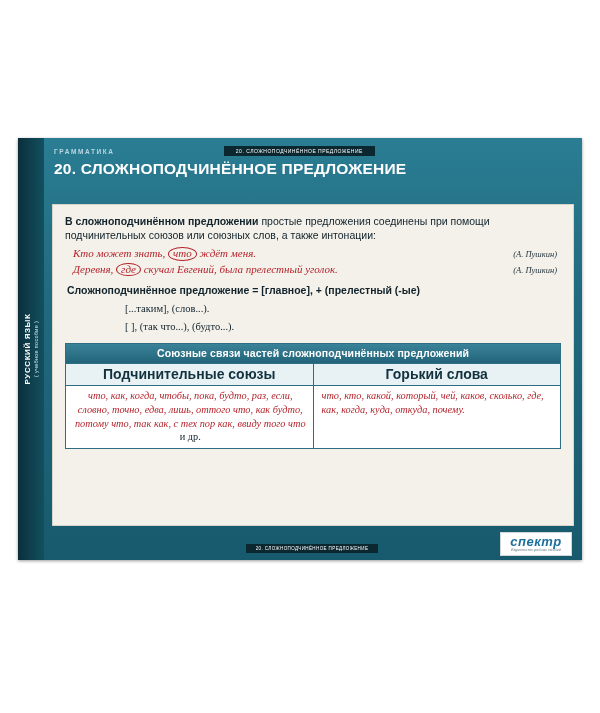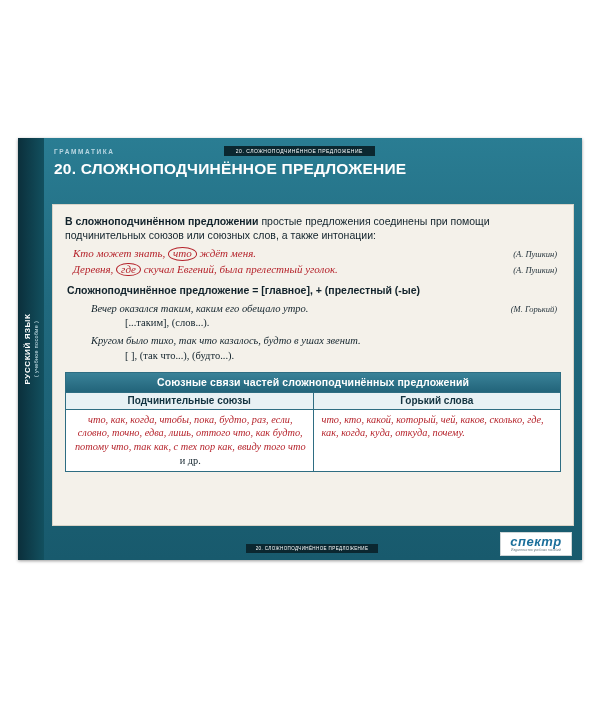--- a/index.html
+++ b/index.html
@@ -187,21 +187,21 @@
   }
   .tbl-head {
     display: flex;
     background: #e8f1f4;
     border-top: 1px solid #2e6d82;
     border-bottom: 1px solid #2e6d82;
   }
   .tbl-head div {
     flex: 1 1 50%;
     text-align: center;
-    font-size: 10px;
+    font-size: 14px;
     font-weight: bold;
     color: #12323f;
     padding: 2px 0 3px 0;
   }
   .tbl-head div:first-child { border-right: 1px solid #2e6d82; }
   .tbl-body {
     display: flex;
     background: #ffffff;
   }
   .tbl-body .cell {
@@ -298,32 +298,24 @@
         <div class="ex-row">
           <div class="ex-line">
             <span>Деревня, </span><span class="oval">где</span><span> скучал Евгений, была прелестный уголок.</span>
           </div>
           <div class="attrib">(А. Пушкин)</div>
         </div>
 
         <div class="formula">Сложноподчинённое  предложение = [главное], + (прелестный (-ые)</div>
 
         <div class="ex-block">
-          <div class="ex-row">
-            <div class="ex-ital">Вечер оказался таким, каким его обещало утро.</div>
-            <div class="attrib">(М. Горький)</div>
-          </div>
           <div class="scheme">[...таким], (слов...).</div>
         </div>
 
         <div class="ex-block">
-          <div class="ex-row">
-            <div class="ex-ital">Кругом было тихо, так что казалось, будто в ушах звенит.</div>
-            <div class="attrib"></div>
-          </div>
           <div class="scheme">[   ], (так что...), (будто...).</div>
         </div>
 
         <div class="table-wrap">
           <div class="tbl-title">Союзные связи частей сложноподчинённых предложений</div>
           <div class="tbl-head">
             <div>Подчинительные союзы</div>
             <div>Горький слова</div>
           </div>
           <div class="tbl-body">

